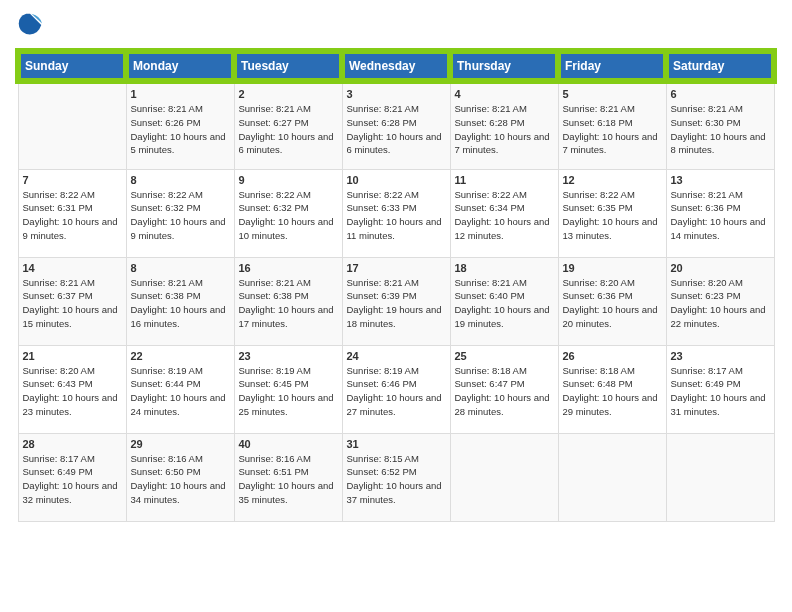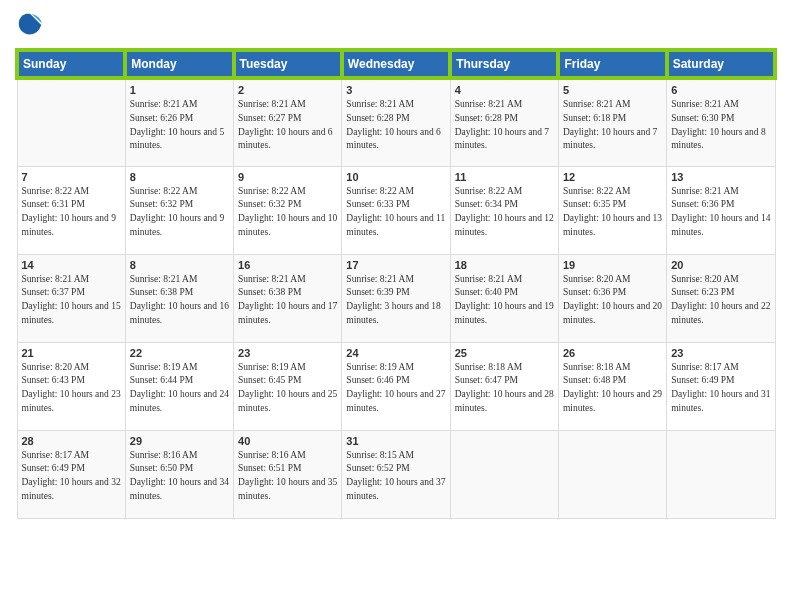--- a/index.html
+++ b/index.html
@@ -55,21 +55,21 @@
       border-collapse: collapse;
       table-layout: fixed;
     }
     thead tr th {
       background-color: #2a6db5;
       color: #fff;
       font-size: 12px;
       font-weight: bold;
       padding: 5px 4px;
       text-align: left;
-      border: 4px solid #84cc16;
+      border: 6px solid #84cc16;
     }
     tbody tr td {
       vertical-align: top;
       font-size: 9.5px;
       color: #333;
       padding: 4px 4px;
       border: 1px solid #ddd;
       height: 88px;
       background: #fff;
     }
@@ -77,21 +77,20 @@
       background: #f9f9f9;
     }
     .day-number {
       font-weight: bold;
       font-size: 11px;
       display: block;
       margin-bottom: 2px;
     }
     .day-info {
       line-height: 1.45;
-      font-family: Liberation Serif, serif;
     }
   </style>
 </head>
 <body>
 
 <div class="container">
   <div class="header">
     <div class="logo">
       <svg class="logo-icon" viewBox="0 0 40 40" xmlns="http://www.w3.org/2000/svg">
         <path d="M20 5 L35 20 Q30 35 15 32 Q5 28 5 18 Q5 8 15 5 Z" fill="#1a5fa8"></path>
@@ -186,21 +185,21 @@
           <td>
             <span class="day-number">8</span>
             <div class="day-info"><span>Sunrise: 8:21 AM</span><br><span>Sunset: 6:38 PM</span><br><span>Daylight: 10 hours and 16 minutes.</span></div>
           </td>
           <td>
             <span class="day-number">16</span>
             <div class="day-info"><span>Sunrise: 8:21 AM</span><br><span>Sunset: 6:38 PM</span><br><span>Daylight: 10 hours and 17 minutes.</span></div>
           </td>
           <td>
             <span class="day-number">17</span>
-            <div class="day-info"><span>Sunrise: 8:21 AM</span><br><span>Sunset: 6:39 PM</span><br><span>Daylight: 3 hours and 18 minutes.</span></div>
+            <div class="day-info"><span>Sunrise: 8:21 AM</span><br><span>Sunset: 6:39 PM</span><br><span>Daylight: 19 hours and 18 minutes.</span></div>
           </td>
           <td>
             <span class="day-number">18</span>
             <div class="day-info"><span>Sunrise: 8:21 AM</span><br><span>Sunset: 6:40 PM</span><br><span>Daylight: 10 hours and 19 minutes.</span></div>
           </td>
           <td>
             <span class="day-number">19</span>
             <div class="day-info"><span>Sunrise: 8:20 AM</span><br><span>Sunset: 6:36 PM</span><br><span>Daylight: 10 hours and 20 minutes.</span></div>
           </td>
           <td>

